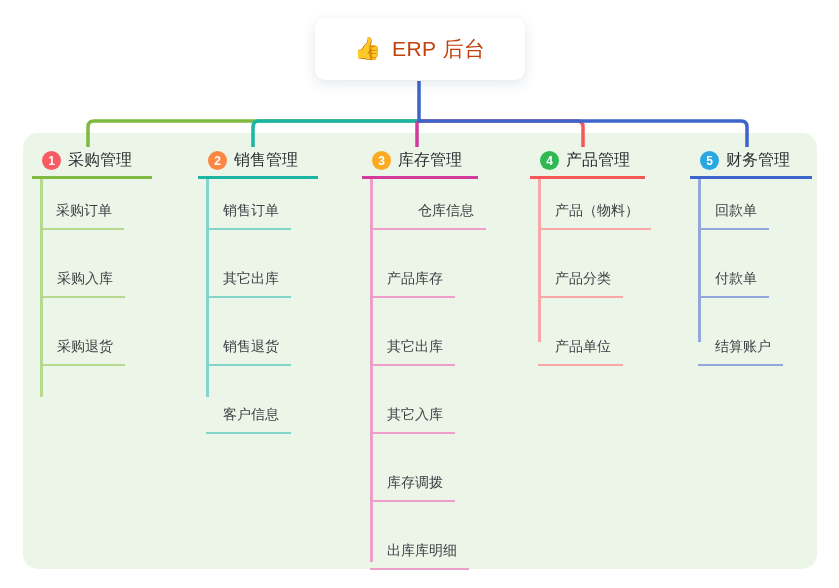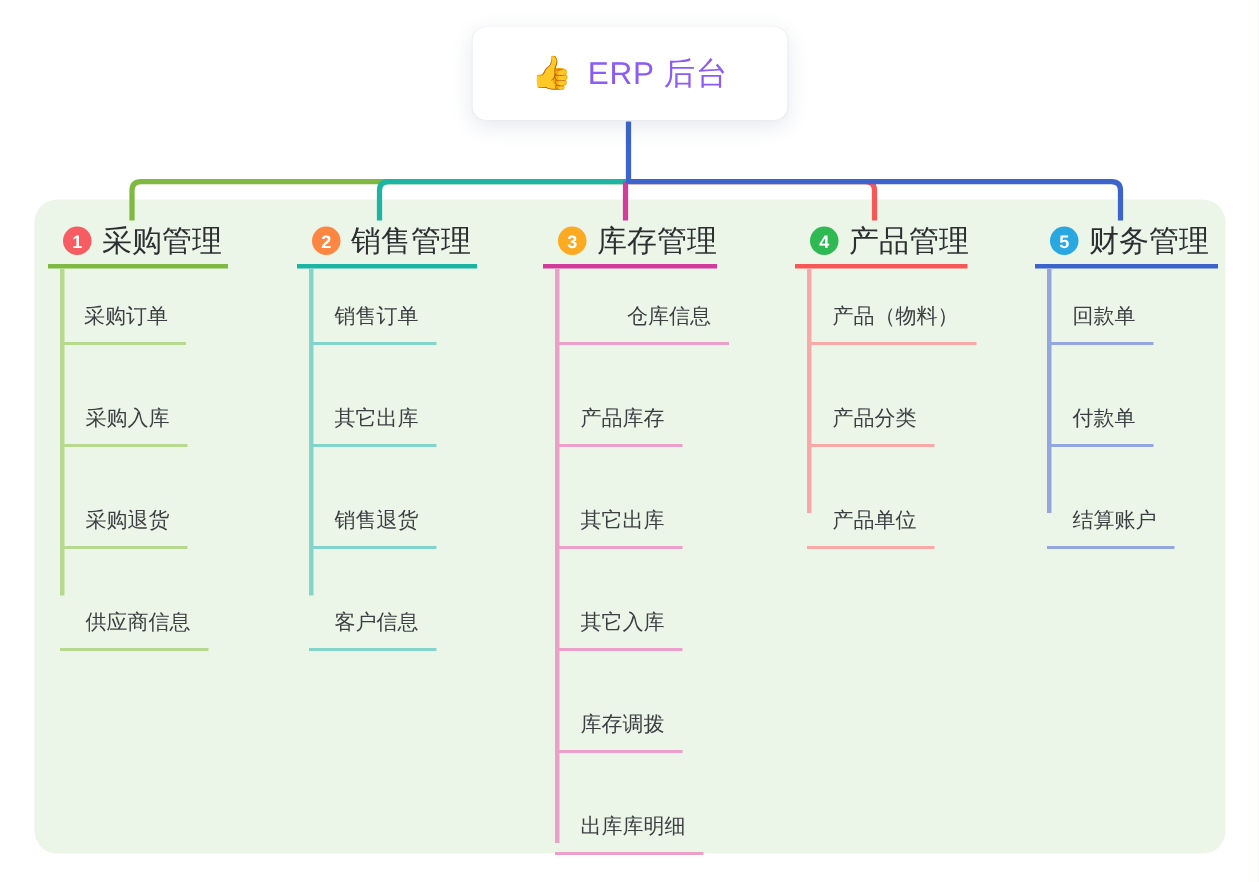--- a/index.html
+++ b/index.html
@@ -13,34 +13,34 @@
     background:#ebf6e9;border-radius:15px;
   }
   .root-card{
     position:absolute;left:315px;top:18px;width:210px;height:62px;
     background:#ffffff;border-radius:9px;
     box-shadow:0 4px 14px rgba(70,90,130,.14),0 0 1px rgba(0,0,0,.08);
     display:flex;align-items:center;justify-content:center;gap:10px;
     z-index:3;
   }
   .root-card .thumb{font-size:22px;color:#f6c445;line-height:1;}
-  .root-card .title{font-size:21px;color:#8b5cf6;font-weight:500;letter-spacing:.5px;}
+  .root-card .title{font-size:21px;color:#c2410c;font-weight:500;letter-spacing:.5px;}
   svg.connectors{position:absolute;left:0;top:0;z-index:1;pointer-events:none;}
   .branch{position:absolute;top:145px;z-index:2;}
   .bhead{
     height:34px;box-sizing:border-box;width:100%;
     display:flex;align-items:center;gap:7px;padding-left:10px;
     border-bottom:3px solid #999;
   }
   .badge{
     width:19px;height:19px;border-radius:50%;flex:0 0 19px;
     color:#fff;font-size:12px;font-weight:bold;
     display:flex;align-items:center;justify-content:center;line-height:1;
   }
-  .blabel{font-size:20px;color:#2c2e31;white-space:nowrap;}
+  .blabel{font-size:16px;color:#2c2e31;white-space:nowrap;}
   .spine{position:absolute;left:8px;top:34px;width:3px;background:#ccc;}
   .children{position:absolute;left:8px;top:34px;}
   .child{display:flex;align-items:flex-end;height:68px;}
   .child.first{height:51px;}
   .cline{
     display:inline-block;white-space:nowrap;
     border-bottom:2px solid #ccc;
     padding:0 12px 8px 17px;
     font-size:14px;color:#3c3f42;
   }
@@ -72,23 +72,20 @@
   <div class="spine" style="background: rgb(182, 217, 143); height: 218px;"></div>
   <div class="children">
       <div class="child first">
         <span class="cline" style="border-bottom-color: rgb(182, 217, 143); padding-left: 16px;">采购订单</span>
       </div>
       <div class="child">
         <span class="cline" style="border-bottom-color: rgb(182, 217, 143);">采购入库</span>
       </div>
       <div class="child">
         <span class="cline" style="border-bottom-color: rgb(182, 217, 143);">采购退货</span>
-      </div>
-      <div class="child">
-        <span class="cline" style="border-bottom-color: rgb(182, 217, 143);">供应商信息</span>
       </div>
     </div>
 </div>
 
 <div class="branch" style="left:198px;width:120px;">
   <div class="bhead" style="border-bottom-color: rgb(28, 181, 163);">
     <span class="badge" style="background: rgb(253, 135, 66);">2</span>
     <span class="blabel">销售管理</span>
   </div>
   <div class="spine" style="background: rgb(131, 213, 203); height: 218px;"></div>

